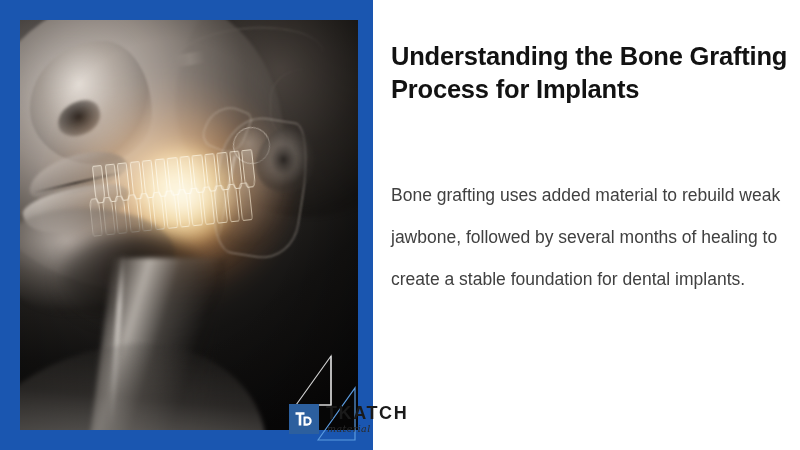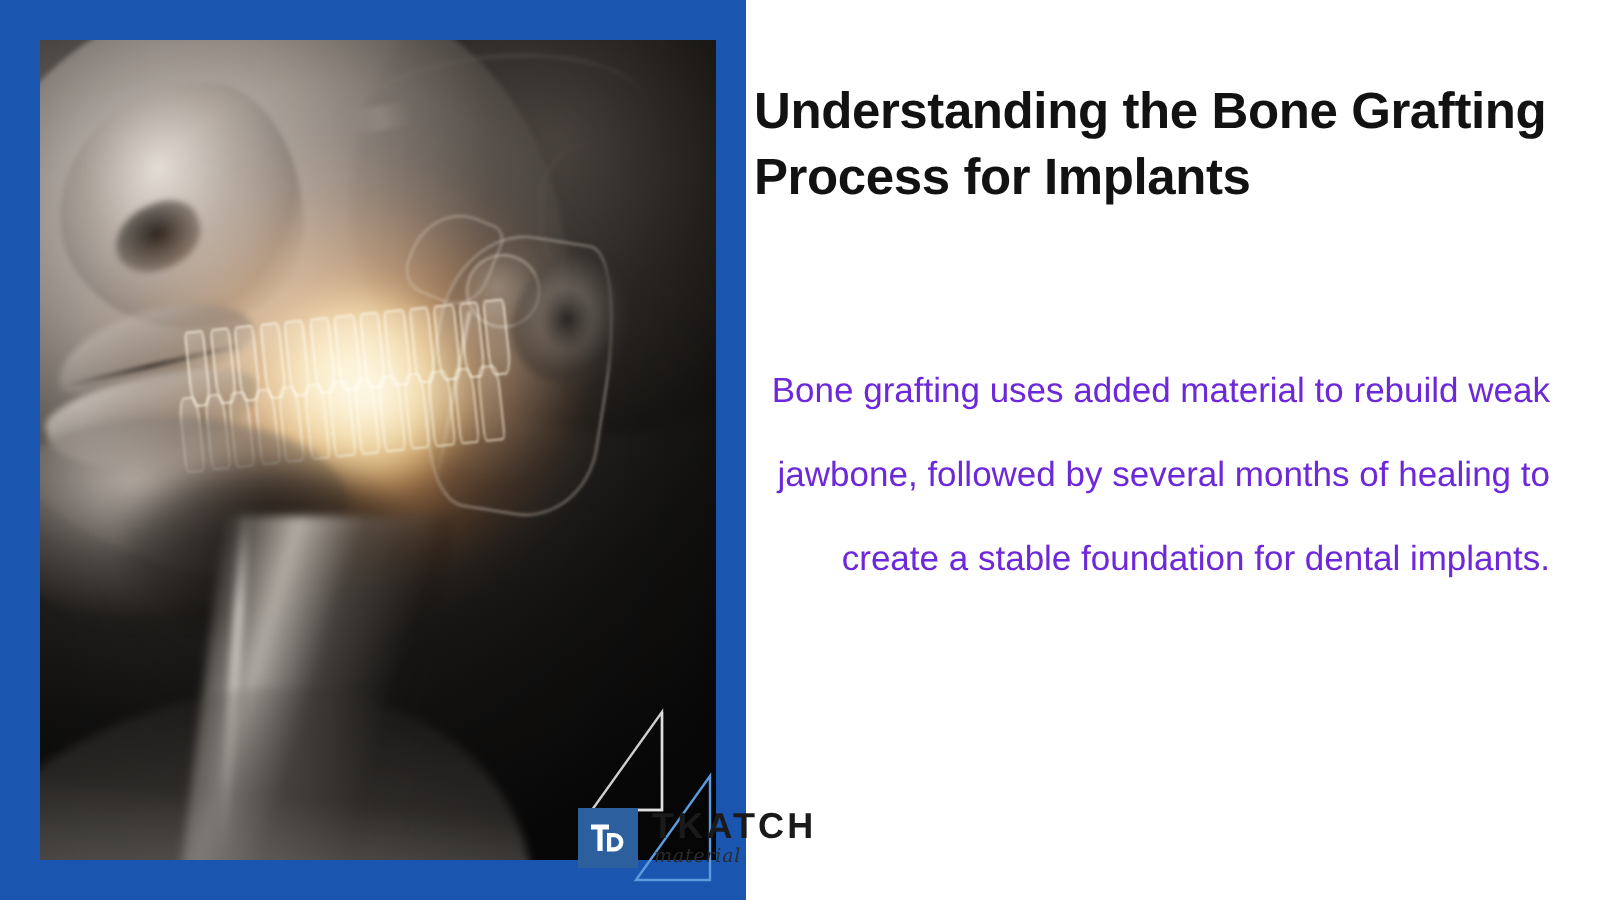--- a/index.html
+++ b/index.html
@@ -299,42 +299,41 @@
     position:absolute; inset:0;
     background:radial-gradient(ellipse 95% 92% at 44% 42%, rgba(0,0,0,0) 40%, rgba(0,0,0,0.42) 82%, rgba(0,0,0,0.72) 100%);
   }
 
   
   .deco { position:absolute; left:0; top:0; width:373px; height:450px; pointer-events:none; }
 
   
   .content {
     position:absolute;
-    left:377px; top:0;
+    left:391px; top:0;
     width:409px; height:450px;
   }
   .title {
     position:absolute;
     left:0; top:40px;
     width:404px;
     font-size:25.5px;
     font-weight:bold;
     line-height:33px;
     letter-spacing:-0.2px;
     color:#121212;
   }
   .body-text {
     position:absolute;
     left:0; top:174px;
     width:398px;
     font-size:17.5px;
     font-weight:normal;
     line-height:42px;
-    color:#6d28d9;
-    text-align:right;
+    color:#404040;
   }
 
   
   .logo {
     position:absolute;
     left:289px; top:404px;
     display:flex;
     align-items:center;
     gap:7px;
   }

